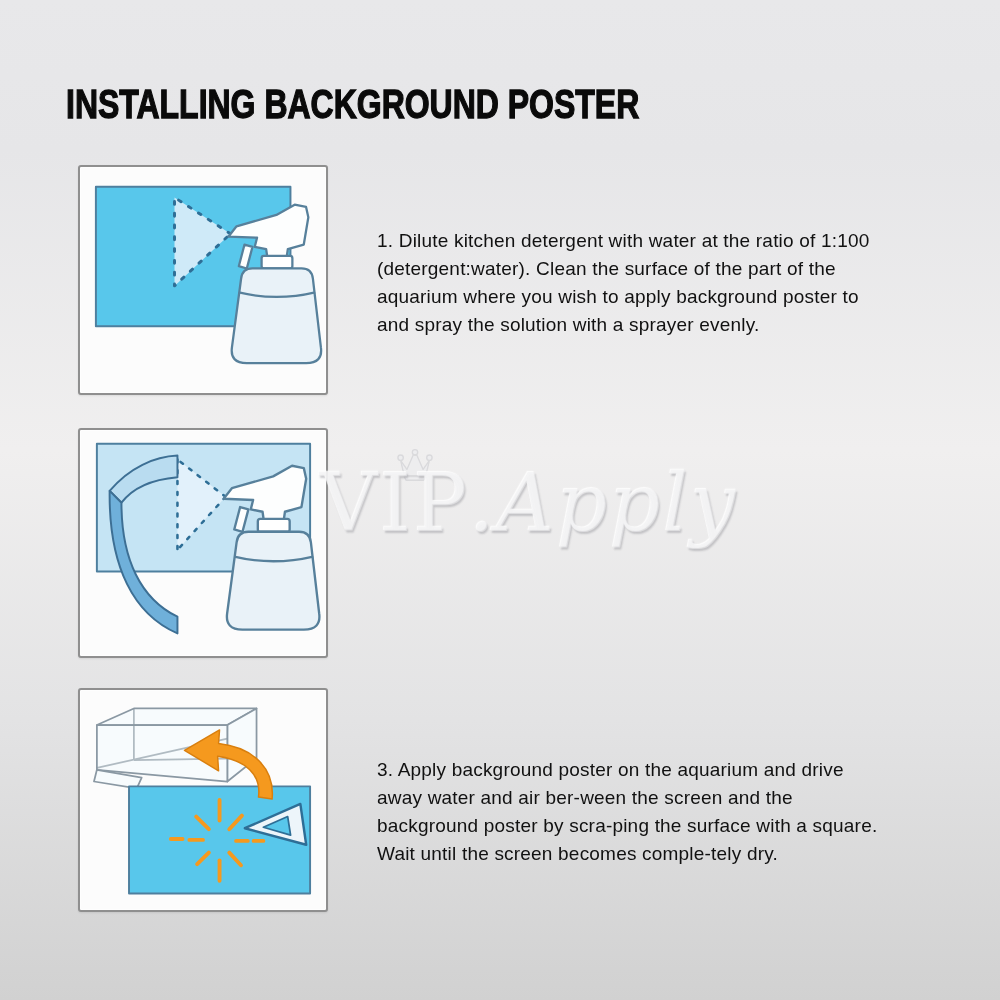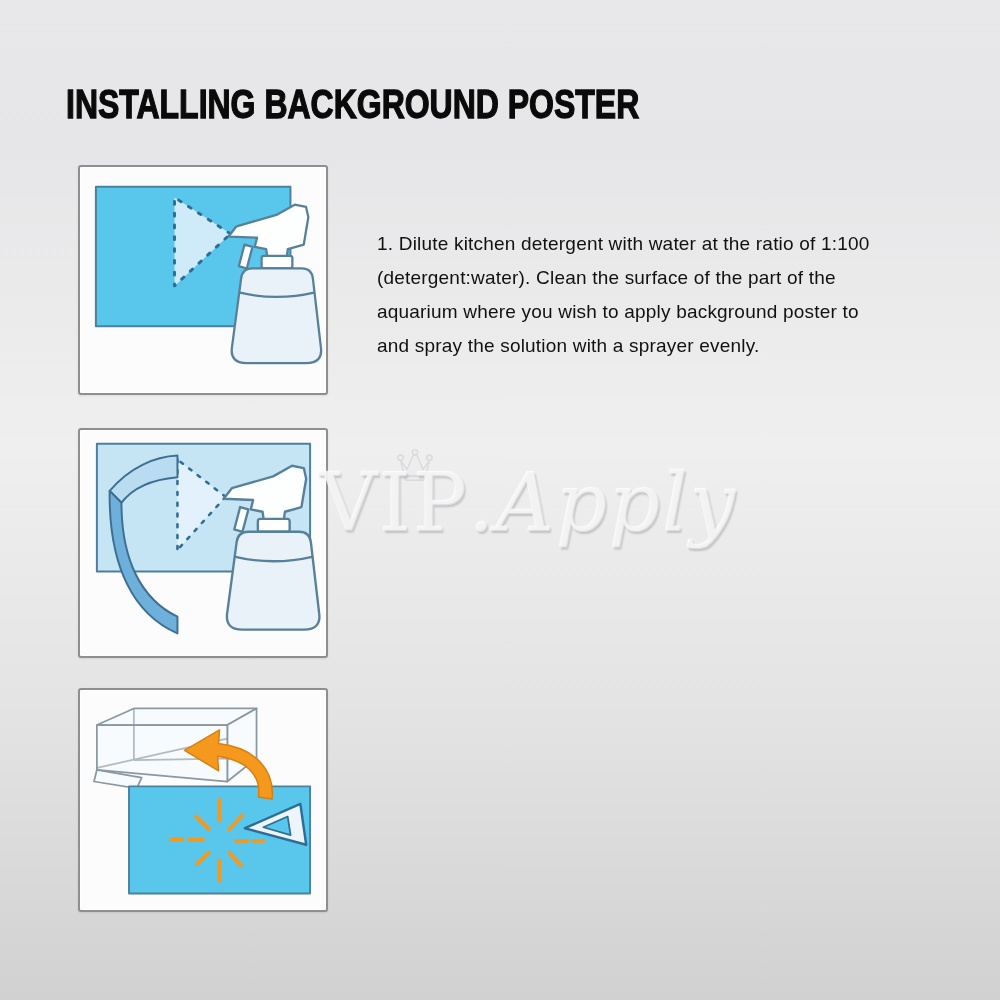--- a/index.html
+++ b/index.html
@@ -26,21 +26,21 @@
     border:2px solid var(--box-border,#8f8f8f);
     border-radius:3px;box-sizing:border-box;
     box-shadow:inset 0 0 0 1px rgba(255,255,255,.6), 0 1px 2px rgba(0,0,0,.08);
   }
   .illus-box svg{width:100%;height:100%;display:block;}
   .box1{top:165px;}
   .box2{top:428px;}
   .box3{top:688px;height:224px;}
   .step-text{
     position:absolute;left:377px;width:595px;margin:0;
-    font-size:19px;line-height:34px;letter-spacing:.2px;
+    font-size:19px;line-height:28px;letter-spacing:.2px;
     color:var(--text-color,#111);white-space:pre-line;z-index:2;
   }
   .text1{top:227px;}
   .text2{top:501px;}
   .text3{top:756px;}
   .watermark{position:absolute;left:320px;top:444px;z-index:1;opacity:.95;}
   .wm-crown{position:absolute;left:72px;top:2px;}
   .wm-text{
     position:absolute;left:0;top:20px;white-space:nowrap;
     font-family:"DejaVu Serif",serif;font-size:80px;line-height:1;
@@ -133,14 +133,18 @@
         <path d="M131,143 L118,130"></path>
         <path d="M152,167 L164,180"></path>
         <path d="M131,167 L119,179"></path>
       </g>
       <g>
         <path d="M168,142 L225,117 L231,159 Z" fill="#edf5fa" stroke="var(--dash-blue,#2e6e96)" stroke-width="2.5" stroke-linejoin="round"></path>
         <path d="M187,141 L212,130 L215,149 Z" fill="var(--poster-blue,#58c7eb)" stroke="var(--dash-blue,#2e6e96)" stroke-width="1.8" stroke-linejoin="round"></path>
       </g>
     </svg>
   </div>
+  <p class="step-text text3">3. Apply background poster on the aquarium and drive
+away water and air ber-ween the screen and the
+background poster by scra-ping the surface with a square.
+Wait until the screen becomes comple-tely dry.</p>
 
 </div>
 
 </body></html>

